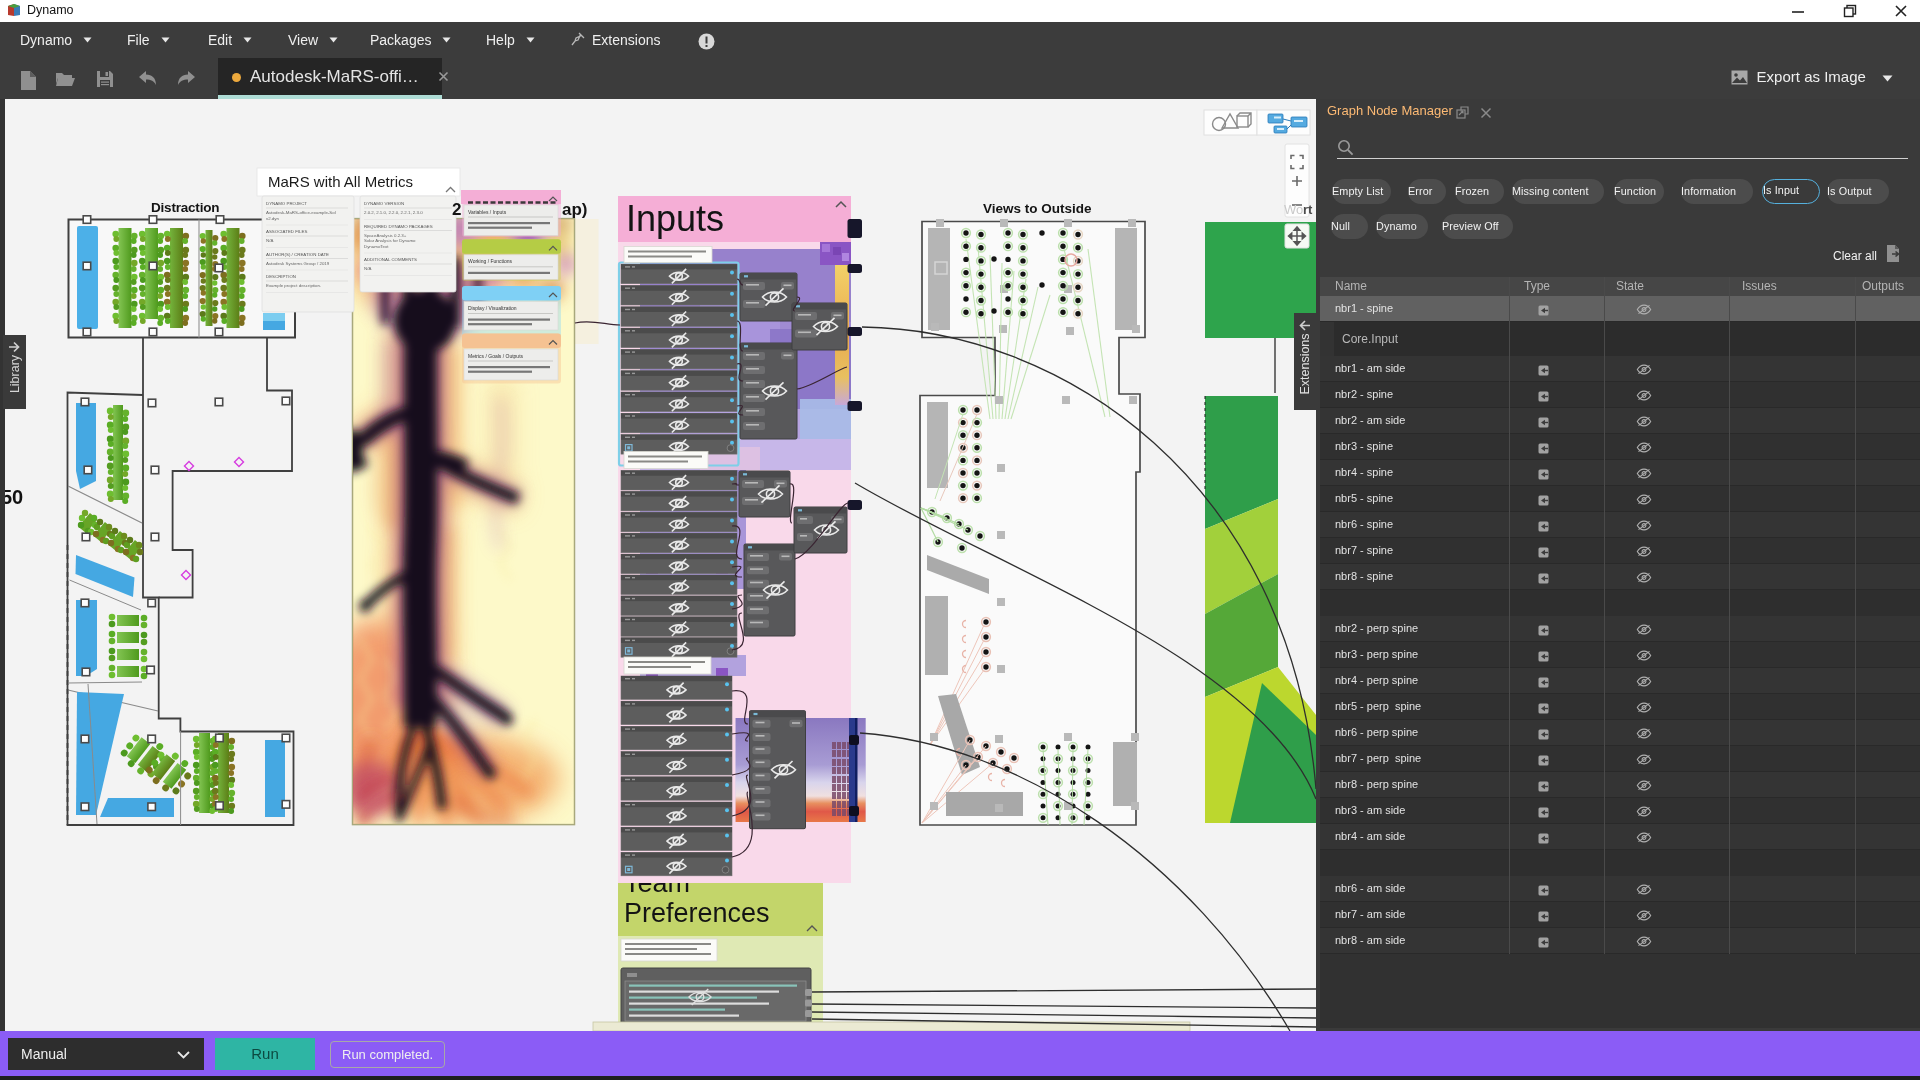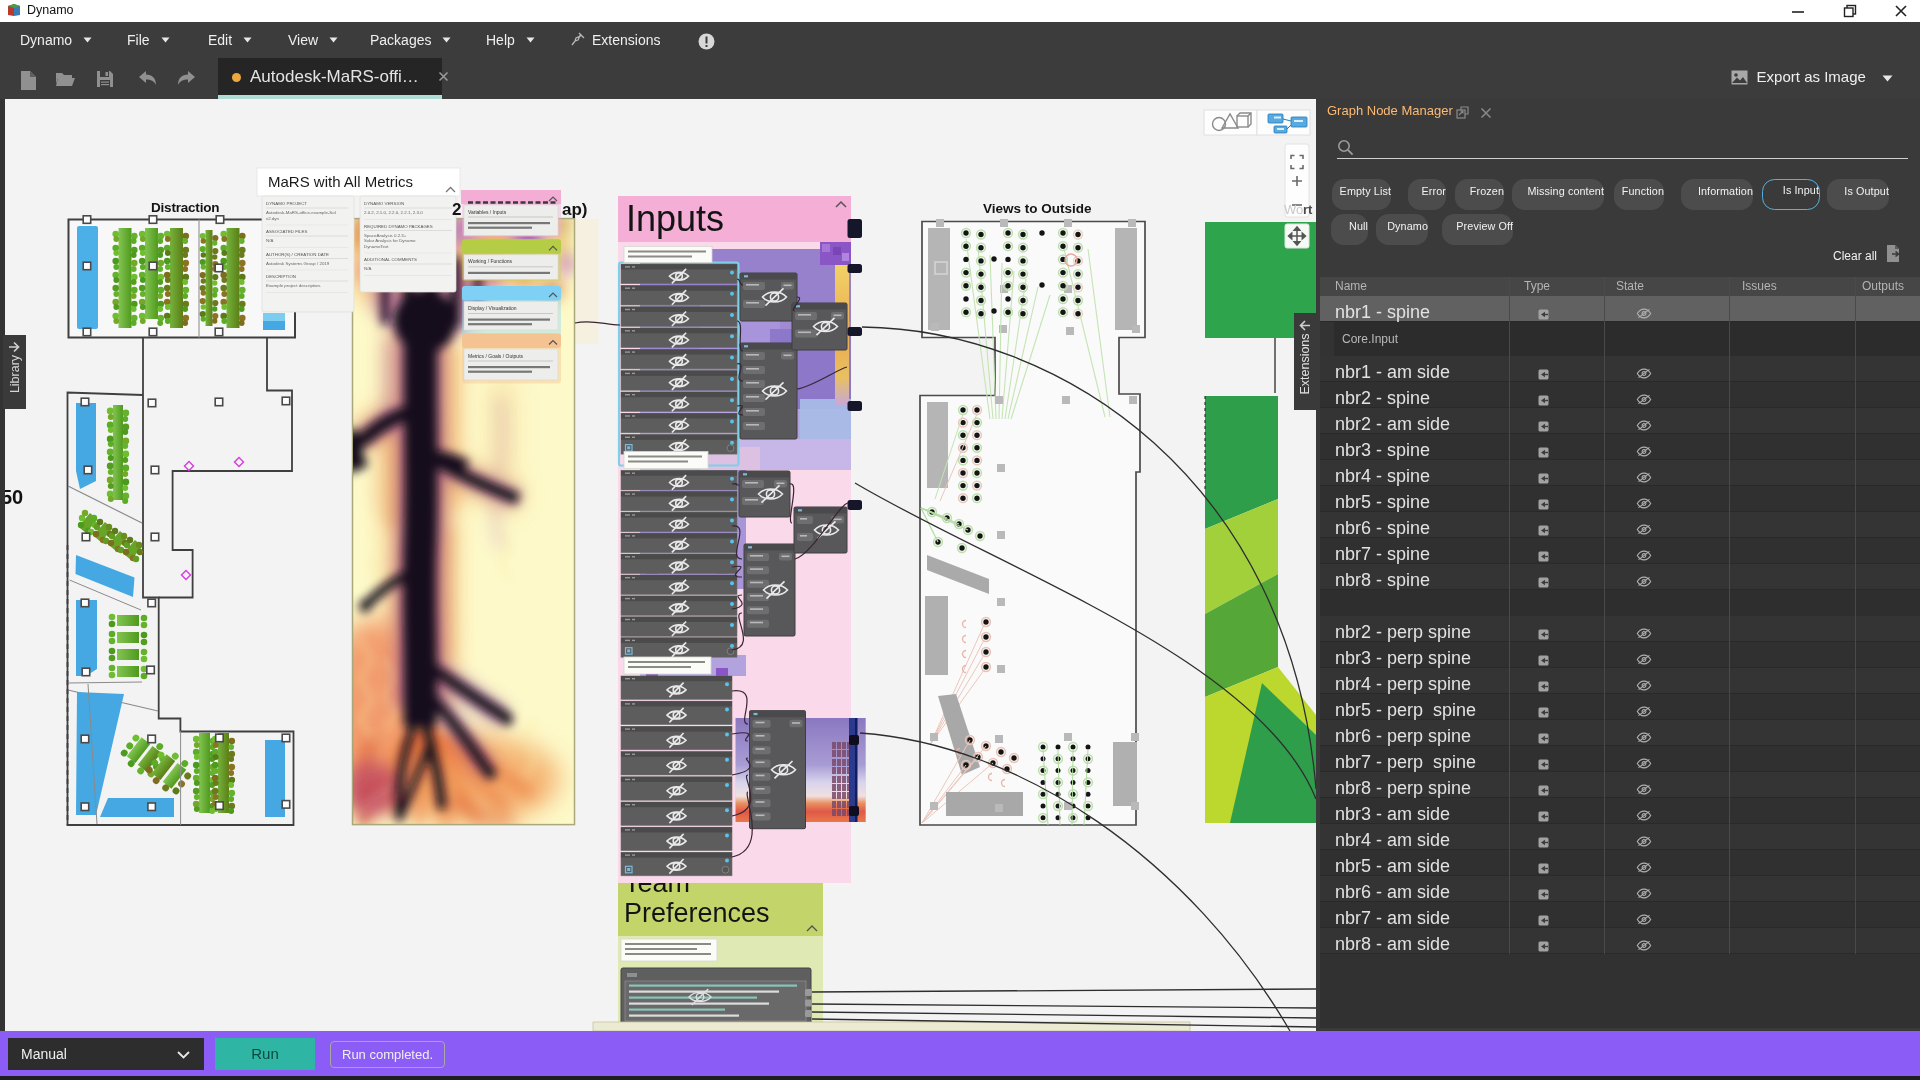--- a/index.html
+++ b/index.html
@@ -23,27 +23,27 @@
 #librarytab{position:absolute;left:3px;top:335px;width:23px;height:74px;background:#3a3a3a;color:#d5d5d5}
 #librarytab span{position:absolute;left:-18px;top:32px;display:block;transform:rotate(-90deg);
  font-size:12.5px;width:60px;text-align:center}
 #extab{position:absolute;left:1294px;top:313px;width:22px;height:97px;background:#3a3a3a;color:#e0e0e0;z-index:5}
 #extab span{position:absolute;left:-29px;top:44px;display:block;transform:rotate(-90deg);
  font-size:12.5px;width:80px;text-align:center}
 #panel{position:absolute;left:1316px;top:99px;width:604px;height:932px;background:#3a3a3a;overflow:hidden}
 #pheader{position:absolute;left:0;top:0;width:604px;height:26px}
 #ptitle{position:absolute;left:11px;top:4px;font-size:13px;color:#fdba74}
 #searchline{position:absolute;left:21px;top:58.5px;width:571px;height:1px;background:#d0d0d0}
-.pill{position:absolute;height:31px;border-radius:12.5px;background:#4c4c4c;color:#f2f2f2;
- font-size:10.8px;line-height:25px;text-align:right;letter-spacing:0.1px}
+.pill{position:absolute;height:25px;border-radius:12.5px;background:#4c4c4c;color:#f2f2f2;
+ font-size:10.8px;line-height:25px;text-align:left;letter-spacing:0.1px}
 .pill.sel{background:#3a3a3a;border:1.8px solid #55b0dd;line-height:21px}
 #clearall{position:absolute;left:517px;top:150px;font-size:12px;color:#f0f0f0}
 #thead{position:absolute;left:4px;top:178px;width:600px;height:19px;background:#464646;font-size:12px;color:#b4b4b4}
 #thead span{position:absolute;top:2px}
-.trow{position:absolute;left:4px;width:600px;background:#303030;color:#e2e2e2;font-size:18px;border-bottom:1px solid #292929}
+.trow{position:absolute;left:4px;width:600px;background:#303030;color:#e2e2e2;font-size:11px;border-bottom:1px solid #292929}
 .trow.alt{background:#343434}
 .trow.selrow{background:#616161}
 .rname{position:absolute;left:15px;top:6px}
 .ticon{position:absolute;left:218px;top:7px}
 .sicon{position:absolute;left:316px;top:6px}
 #subrow{position:absolute;left:4px;width:600px;background:#2c2c2c;color:#b9b9b9;font-size:12px;border-left:14px solid #333}
 #subrow span{position:absolute;left:8px;top:10px}
 #tablebg{position:absolute;left:4px;top:197px;width:600px;height:658px;background:#2e2e2e}
 #belowtable{position:absolute;left:4px;top:855px;width:600px;height:74px;background:#313131}
 .colsep{position:absolute;top:178px;width:1px;background:#4a4a4a}
@@ -1876,33 +1876,20 @@
           <rect x="0.5" y="0.5" width="10" height="10" rx="1.5" fill="#a2a2a2"></rect>
           <polygon points="3,5.5 7,2.8 7,8.2" fill="#3c3c3c"></polygon>
           <rect x="6.5" y="4.8" width="3.5" height="1.4" fill="#3c3c3c"></rect>
         </svg></span>
       <span class="sicon"><svg width="16" height="11" viewBox="0 0 17 12" style="vertical-align:middle">
           <path d="M1.2,6 C3.2,2.6 5.6,1.2 8.5,1.2 C11.4,1.2 13.8,2.6 15.8,6 C13.8,9.4 11.4,10.8 8.5,10.8 C5.6,10.8 3.2,9.4 1.2,6 Z" fill="none" stroke="#b0b0b0" stroke-width="1.2"></path>
           <circle cx="8.5" cy="6" r="2.1" fill="none" stroke="#b0b0b0" stroke-width="1.2"></circle>
           <line x1="2.5" y1="10.5" x2="14.5" y2="1.5" stroke="#b0b0b0" stroke-width="1.2"></line>
         </svg></span>
     </div>
-    <div class="trow" style="top:751px;height:26px">
-      <span class="rname">nbr5 - am side</span>
-      <span class="ticon"><svg width="11" height="11" viewBox="0 0 11 11" style="vertical-align:middle">
-          <rect x="0.5" y="0.5" width="10" height="10" rx="1.5" fill="#a2a2a2"></rect>
-          <polygon points="3,5.5 7,2.8 7,8.2" fill="#3c3c3c"></polygon>
-          <rect x="6.5" y="4.8" width="3.5" height="1.4" fill="#3c3c3c"></rect>
-        </svg></span>
-      <span class="sicon"><svg width="16" height="11" viewBox="0 0 17 12" style="vertical-align:middle">
-          <path d="M1.2,6 C3.2,2.6 5.6,1.2 8.5,1.2 C11.4,1.2 13.8,2.6 15.8,6 C13.8,9.4 11.4,10.8 8.5,10.8 C5.6,10.8 3.2,9.4 1.2,6 Z" fill="none" stroke="#b0b0b0" stroke-width="1.2"></path>
-          <circle cx="8.5" cy="6" r="2.1" fill="none" stroke="#b0b0b0" stroke-width="1.2"></circle>
-          <line x1="2.5" y1="10.5" x2="14.5" y2="1.5" stroke="#b0b0b0" stroke-width="1.2"></line>
-        </svg></span>
-    </div>
     <div class="trow alt" style="top:777px;height:26px">
       <span class="rname">nbr6 - am side</span>
       <span class="ticon"><svg width="11" height="11" viewBox="0 0 11 11" style="vertical-align:middle">
           <rect x="0.5" y="0.5" width="10" height="10" rx="1.5" fill="#a2a2a2"></rect>
           <polygon points="3,5.5 7,2.8 7,8.2" fill="#3c3c3c"></polygon>
           <rect x="6.5" y="4.8" width="3.5" height="1.4" fill="#3c3c3c"></rect>
         </svg></span>
       <span class="sicon"><svg width="16" height="11" viewBox="0 0 17 12" style="vertical-align:middle">
           <path d="M1.2,6 C3.2,2.6 5.6,1.2 8.5,1.2 C11.4,1.2 13.8,2.6 15.8,6 C13.8,9.4 11.4,10.8 8.5,10.8 C5.6,10.8 3.2,9.4 1.2,6 Z" fill="none" stroke="#b0b0b0" stroke-width="1.2"></path>
           <circle cx="8.5" cy="6" r="2.1" fill="none" stroke="#b0b0b0" stroke-width="1.2"></circle>

